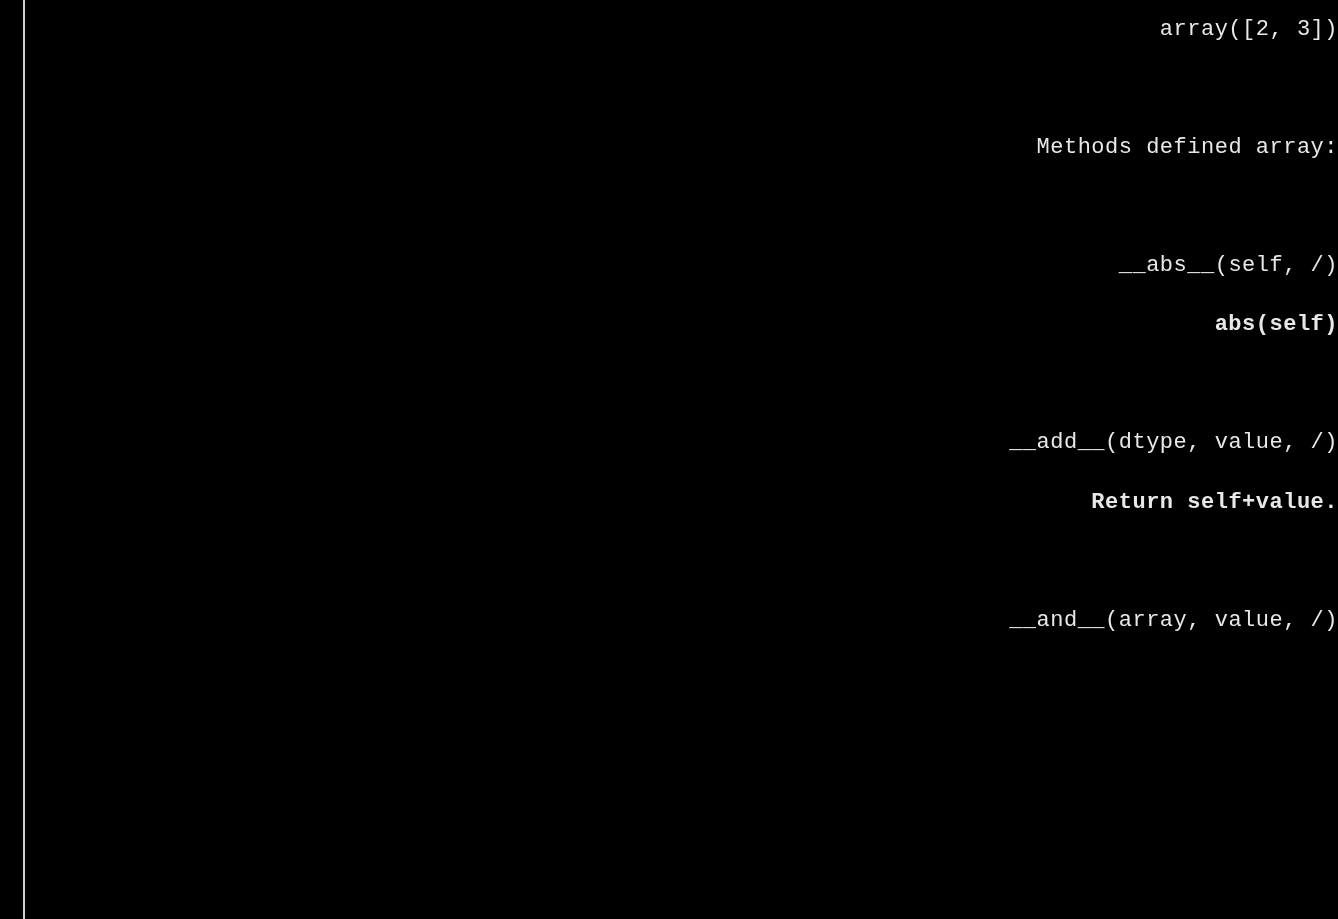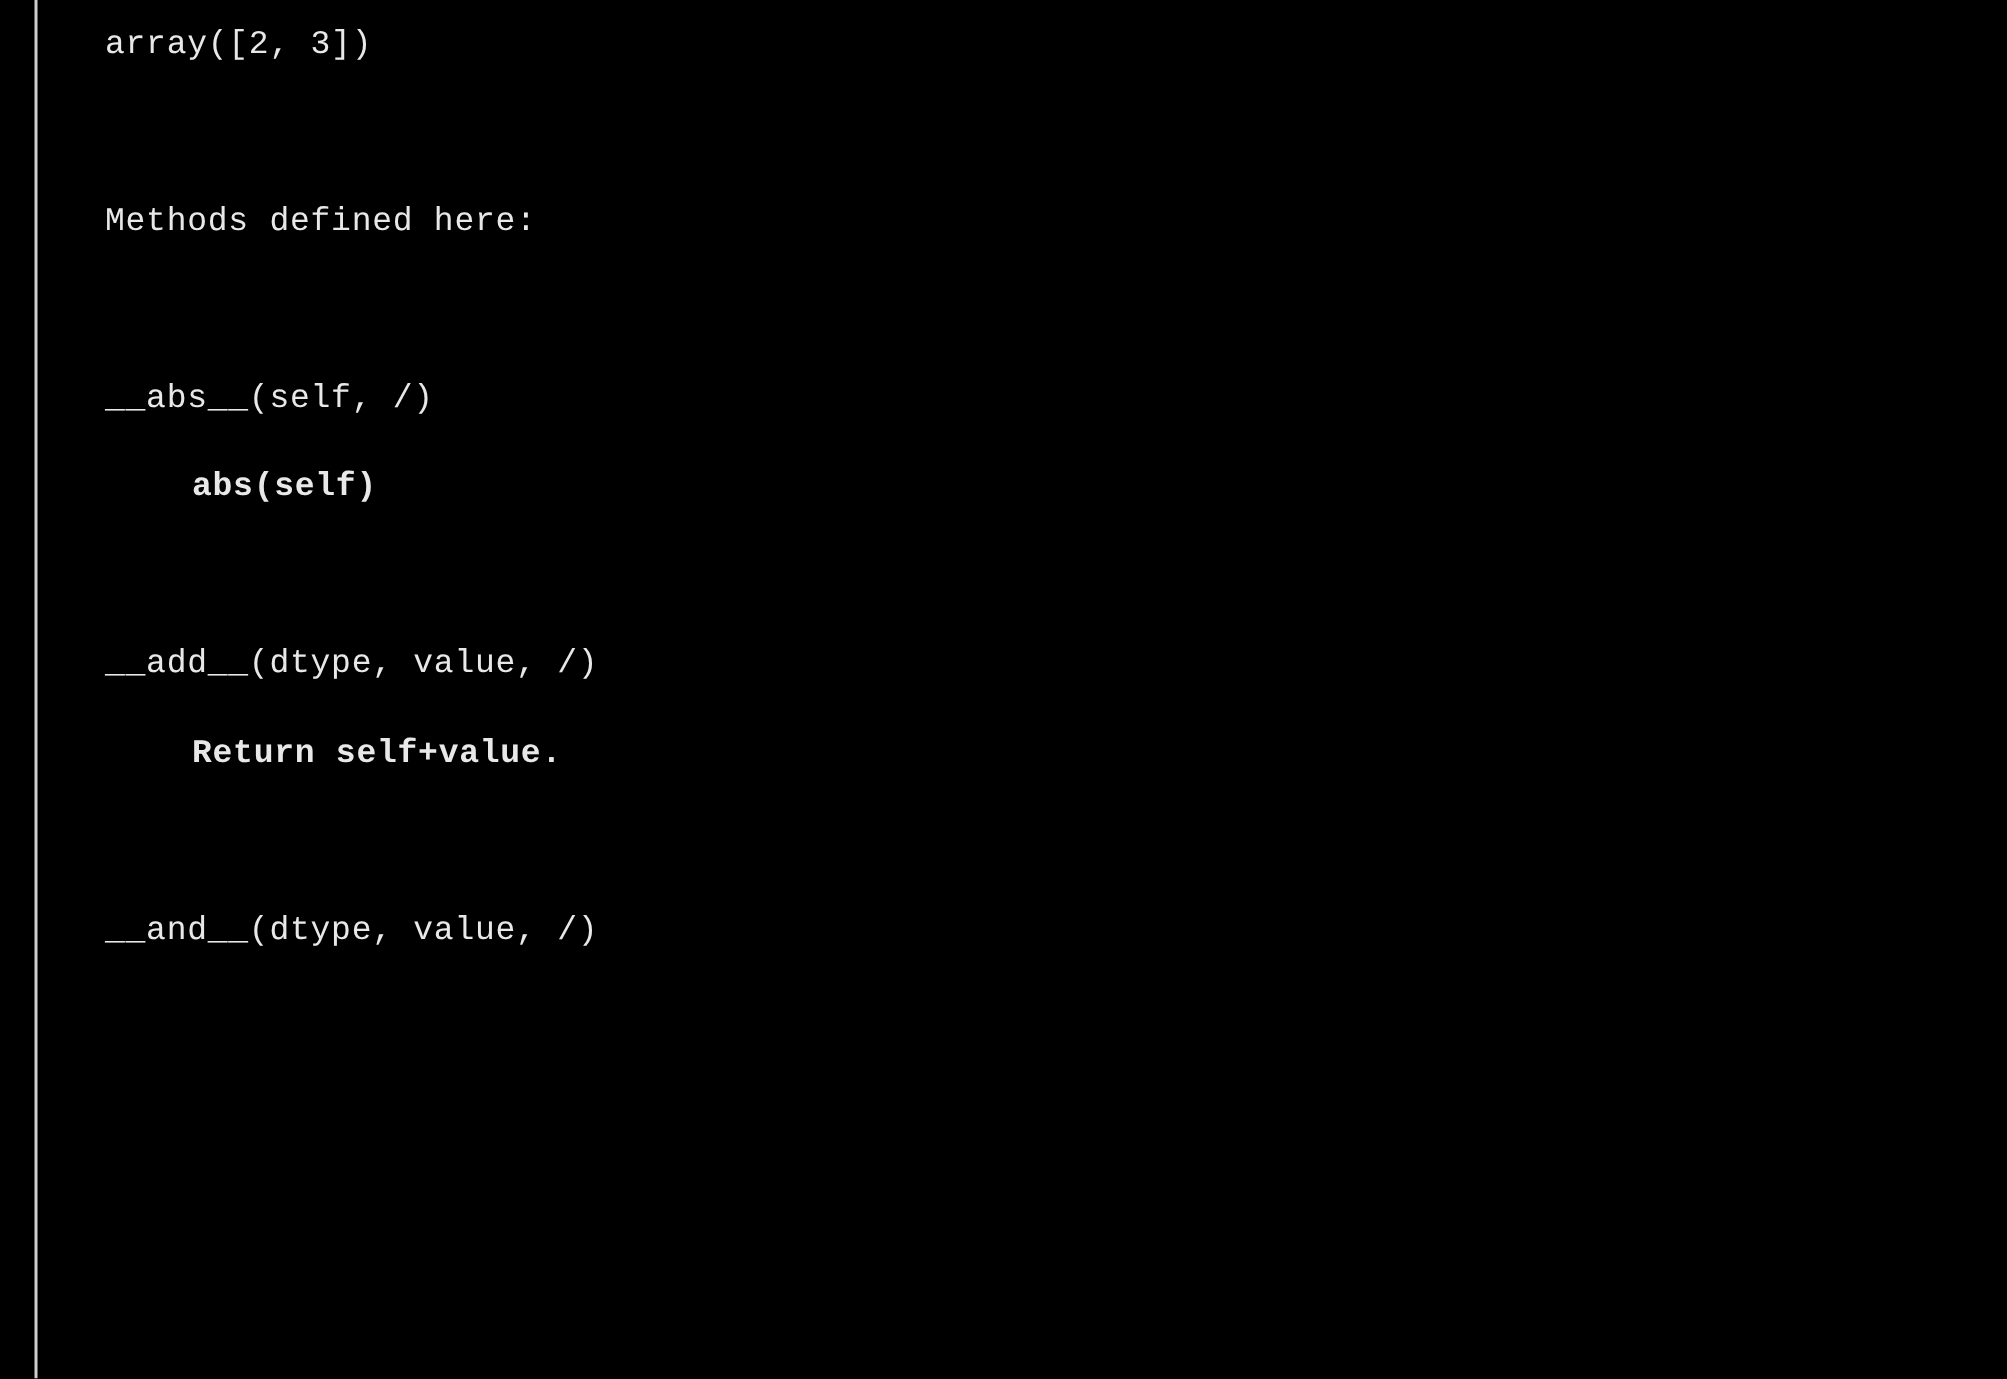--- a/index.html
+++ b/index.html
@@ -31,20 +31,21 @@
       height: 100%;
       border-right: 2px solid #d0d0d0;
       flex-shrink: 0;
     }
     .content {
       padding-left: 45px;
       padding-top: 0;
       flex: 1;
       white-space: pre;
       letter-spacing: 0.5px;
+      text-align: right;
     }
     .line {
       display: block;
       min-height: 29px;
     }
     .indent1 {
       padding-left: 58px;
       font-weight: bold;
     }
     .partial-top {
@@ -52,29 +53,29 @@
     }
   </style>
 </head>
 <body>
 
 <div class="terminal-container">
   <div class="left-border"></div>
   <div class="content">
 <span class="line partial-top">array([2, 3])</span>
 <span class="line"></span>
-<span class="line">Methods defined here:</span>
+<span class="line">Methods defined array:</span>
 <span class="line"></span>
 <span class="line">__abs__(self, /)</span>
 <span class="line indent1">abs(self)</span>
 <span class="line"></span>
 <span class="line">__add__(dtype, value, /)</span>
 <span class="line indent1">Return self+value.</span>
 <span class="line"></span>
-<span class="line">__and__(dtype, value, /)</span>
+<span class="line">__and__(array, value, /)</span>
 <span class="line"></span>
 <span class="line"></span>
 
 
 
 
 
 
 
 

